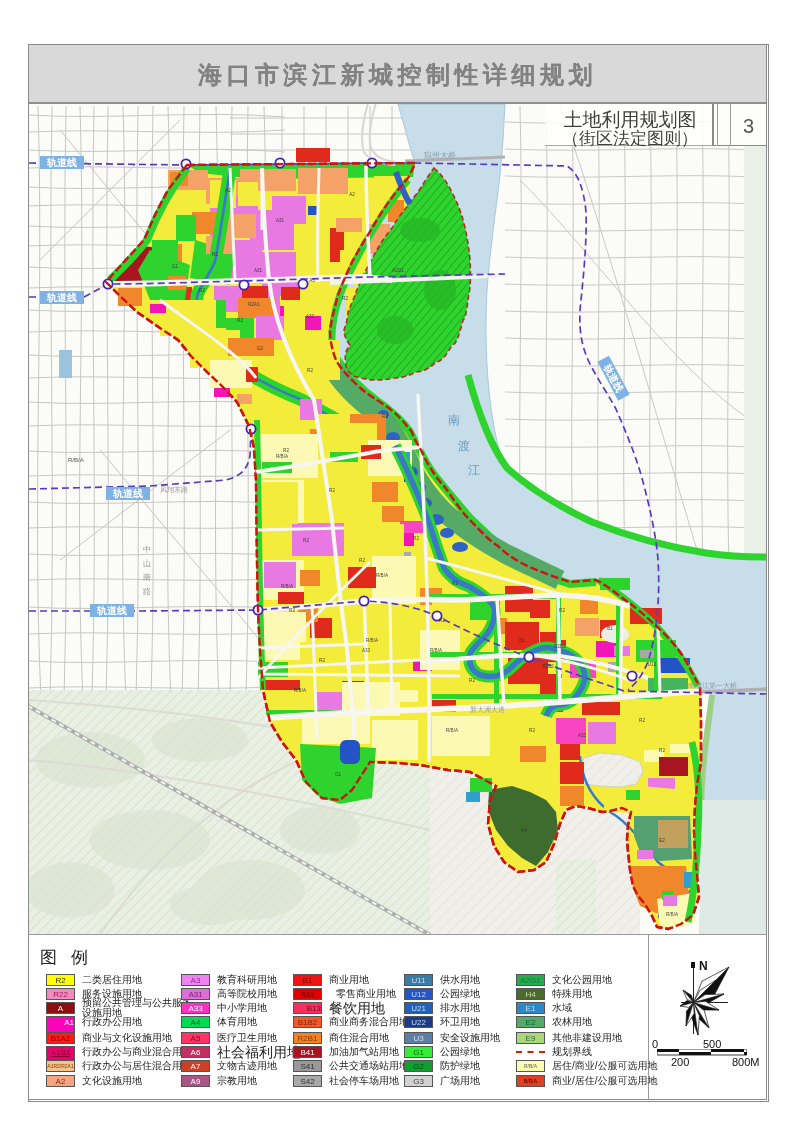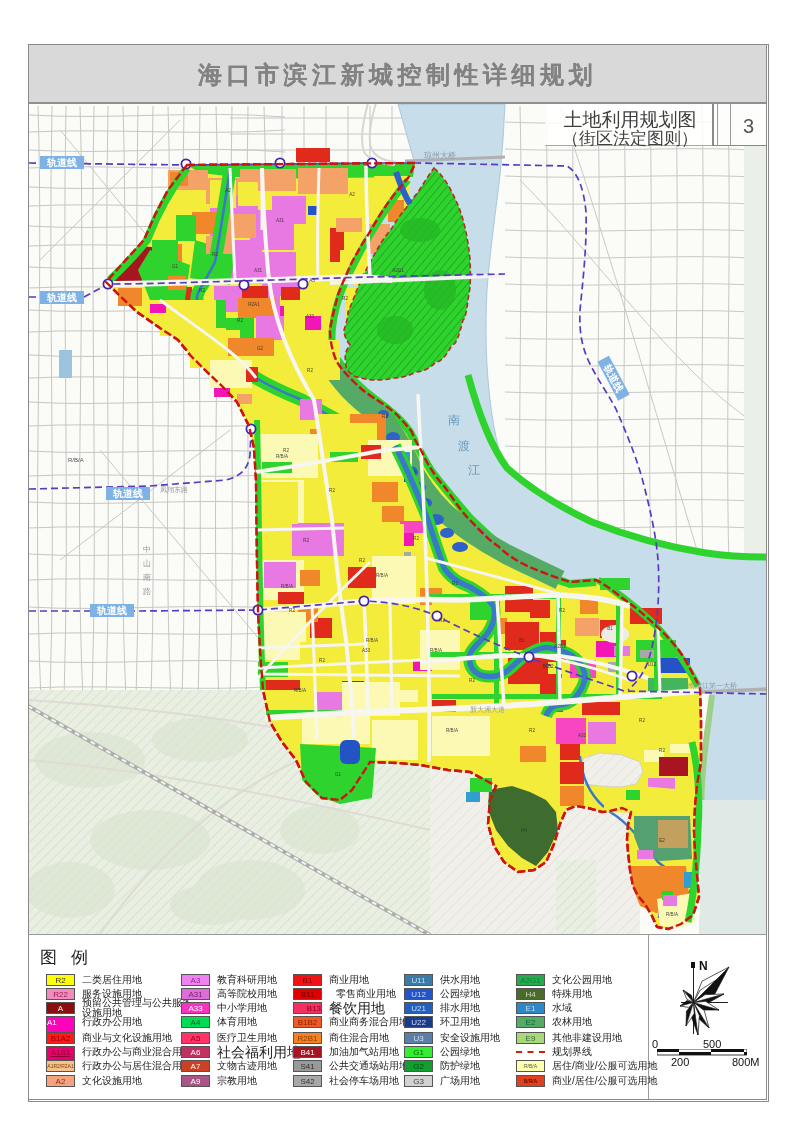--- a/index.html
+++ b/index.html
@@ -563,21 +563,21 @@
 
 <div class="abs" style="left:46px;top:974px;width:29px;height:12px;background:#ffff00;border:0.5px solid #555;box-sizing:border-box;text-align:center;font-size:8px;line-height:11px;color:#333;">R2</div>
 <div class="abs" style="left:82px;top:974px;font-size:10px;line-height:12px;color:#222;white-space:nowrap;">二类居住用地</div>
 
 <div class="abs" style="left:46px;top:988px;width:29px;height:12px;background:#f08cbe;border:0.5px solid #555;box-sizing:border-box;text-align:center;font-size:8px;line-height:11px;color:#a02060;">R22</div>
 <div class="abs" style="left:82px;top:988px;font-size:10px;line-height:12px;color:#222;white-space:nowrap;">服务设施用地</div>
 
 <div class="abs" style="left:46px;top:1002px;width:29px;height:12px;background:#8c0f10;border:0.5px solid #555;box-sizing:border-box;text-align:center;font-size:8px;line-height:11px;color:#fff;">A</div>
 <div class="abs" style="left:82px;top:998px;font-size:10px;line-height:10px;color:#222;white-space:nowrap;">预留公共管理与公共服务<br>设施用地</div>
 
-<div class="abs" style="left:46px;top:1016px;width:29px;height:28px;background:#ff00bb;border:0.5px solid #555;box-sizing:border-box;text-align:left;font-size:8px;line-height:11px;color:#fff;">A1</div>
+<div class="abs" style="left:46px;top:1016px;width:29px;height:28px;background:#ff00bb;border:0.5px solid #555;box-sizing:border-box;text-align:right;font-size:8px;line-height:11px;color:#fff;">A1</div>
 <div class="abs" style="left:82px;top:1016px;font-size:10px;line-height:12px;color:#222;white-space:nowrap;">行政办公用地</div>
 
 <div class="abs" style="left:46px;top:1032px;width:29px;height:12px;background:#ff1a1a;border:0.5px solid #555;box-sizing:border-box;text-align:center;font-size:8px;line-height:11px;color:#8a0000;">B1A2</div>
 <div class="abs" style="left:82px;top:1032px;font-size:10px;line-height:12px;color:#222;white-space:nowrap;">商业与文化设施用地</div>
 
 <div class="abs" style="left:46px;top:1046px;width:29px;height:16px;background:#e8006c;border:0.5px solid #555;box-sizing:border-box;text-align:center;font-size:8px;line-height:11px;color:#8a0030;text-decoration:underline;">A1B1</div>
 <div class="abs" style="left:82px;top:1046px;font-size:10px;line-height:12px;color:#222;white-space:nowrap;">行政办公与商业混合用地</div>
 
 <div class="abs" style="left:46px;top:1060px;width:29px;height:12px;background:#f6c289;border:0.5px solid #555;box-sizing:border-box;text-align:center;font-size:5px;line-height:11px;color:#7a4010;">A1R2/R2A1</div>
 <div class="abs" style="left:82px;top:1060px;font-size:10px;line-height:12px;color:#222;white-space:nowrap;">行政办公与居住混合用地</div>

